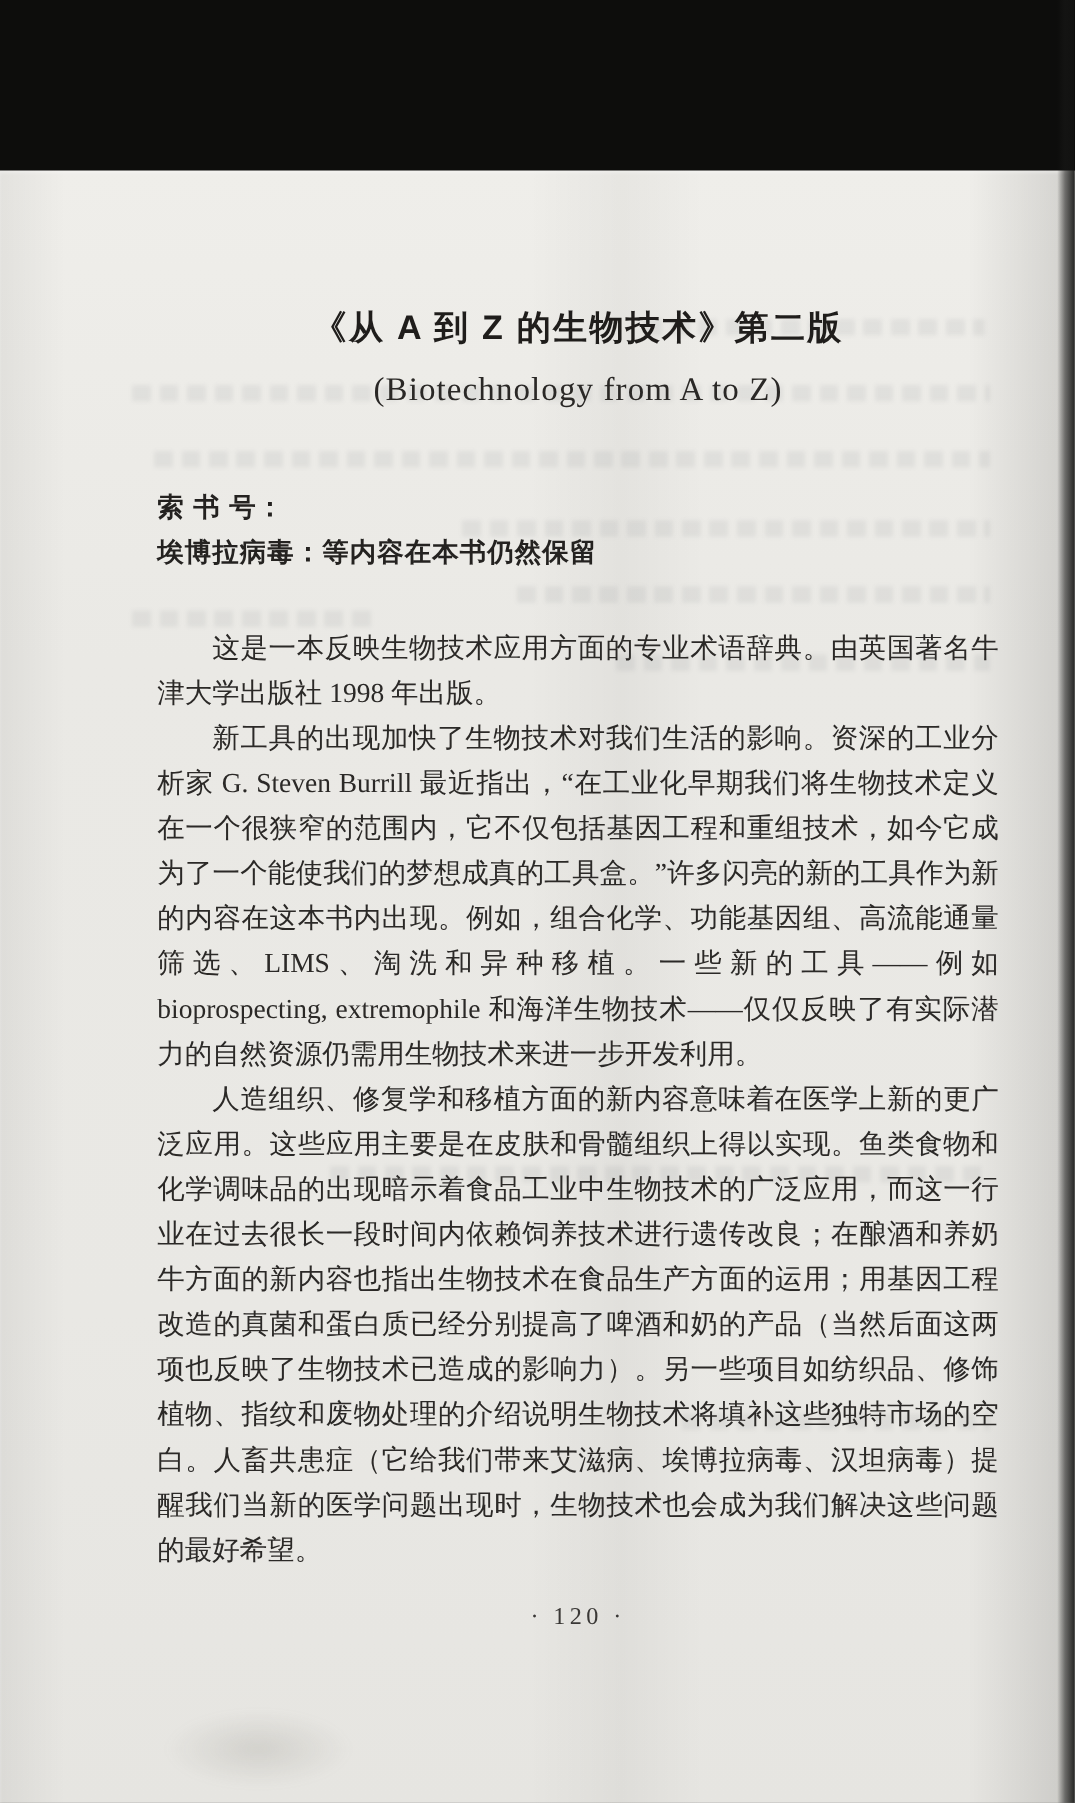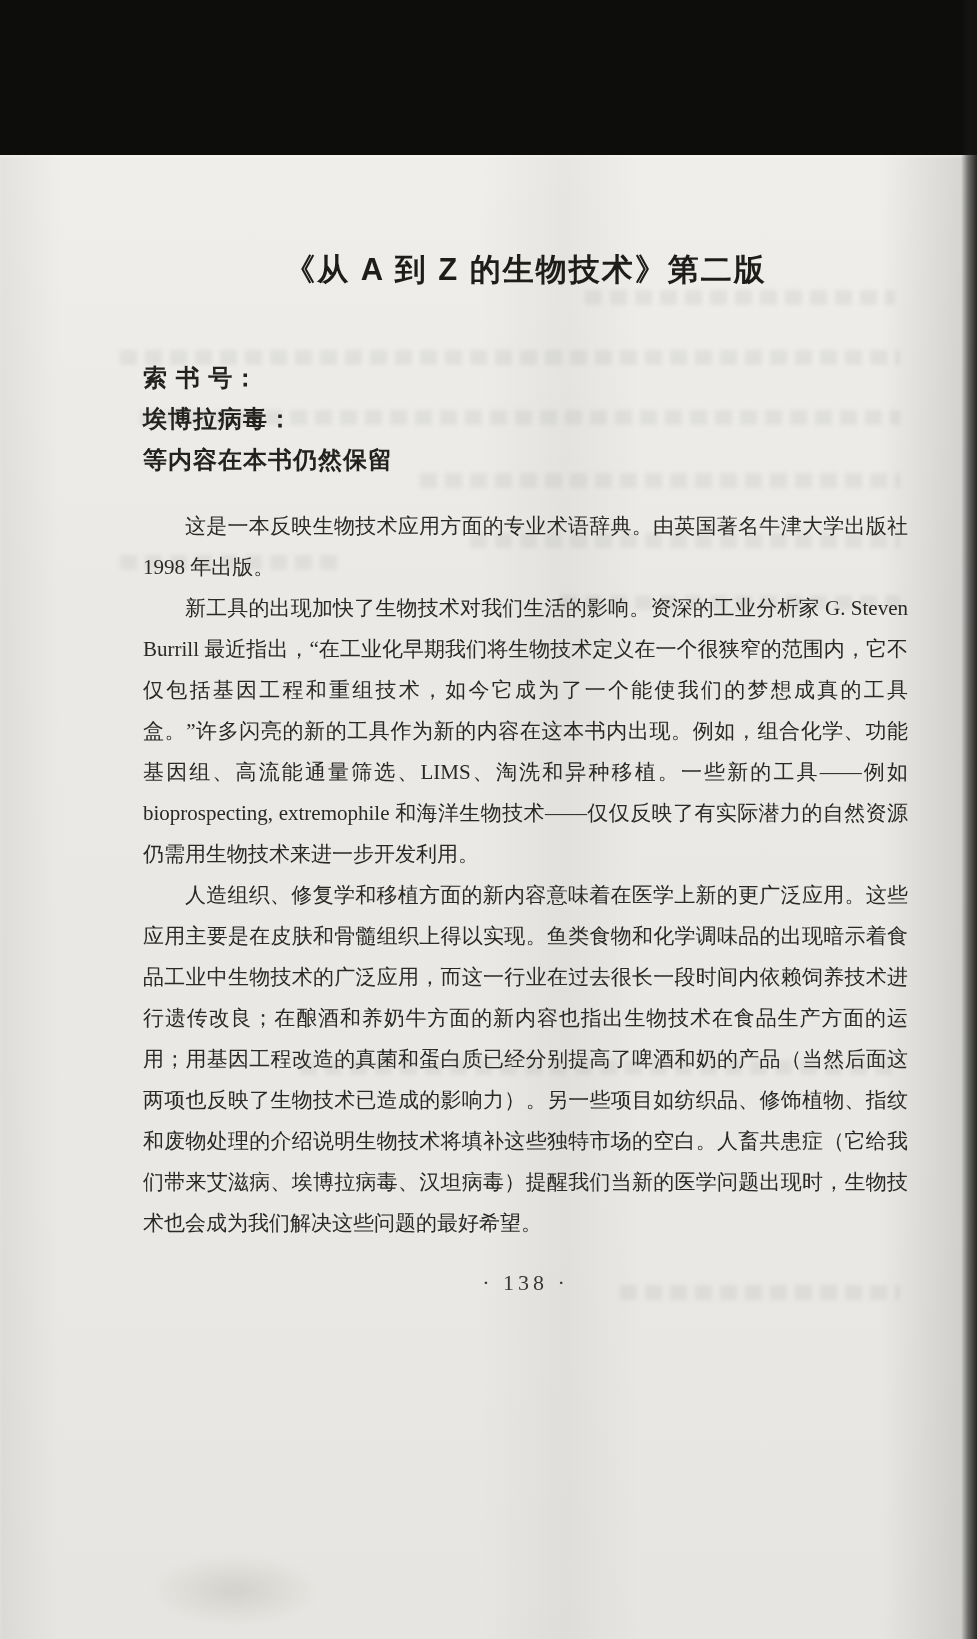--- a/index.html
+++ b/index.html
@@ -24,21 +24,21 @@
   .right-edge{
     position:absolute;right:0;top:0;width:16px;height:1639px;
     background:linear-gradient(90deg, rgba(20,20,20,0) 0%, rgba(25,25,24,0.55) 45%, rgba(18,18,17,0.9) 100%);
     pointer-events:none;
   }
   .content{
     position:absolute;left:143px;top:0;width:765px;
     color:#2e2c2a;
   }
   .title{
-    margin-top:92px;
+    margin-top:120px;
     text-align:center;
     font-family:"Liberation Sans","DejaVu Sans",sans-serif;
     font-weight:bold;
     font-size:31px;
     letter-spacing:2px;
     color:#1f1d1b;
     line-height:46px;
   }
   .subtitle{
     margin-top:12px;
@@ -52,27 +52,26 @@
   .meta{
     margin-top:64px;
     font-family:"Liberation Sans","DejaVu Sans",sans-serif;
   }
   .meta-row{
     display:flex;
     font-size:24px;
     line-height:41px;
     font-weight:bold;
     color:#242220;
-    flex-direction:column;
   }
   .meta-label{ width:150px; letter-spacing:1px; }
   .meta-value{ letter-spacing:1px; }
   .bodytext{
-    margin-top:26px;
-    font-size:21px;
+    margin-top:46px;
+    font-size:25px;
     line-height:41px;
     text-align:justify;
     color:#2b2927;
   }
   .bodytext p{
     margin:0;
     text-indent:2em;
   }
   .pagenum{
     margin-top:26px;
@@ -114,35 +113,36 @@
   <div class="ghost" style="left:120px;top:400px;width:220px;"></div>
   <div class="ghost" style="left:560px;top:440px;width:340px;"></div>
   <div class="ghost" style="left:300px;top:905px;width:600px;"></div>
   <div class="ghost" style="left:620px;top:1130px;width:280px;"></div>
   <div class="smudge"></div>
 
   <div class="content">
 
     <div class="title">《从 A 到 Z 的生物技术》第二版</div>
 
+    <div class="subtitle">(Biotechnology from A to Z)</div>
 
     <div class="meta">
       <div class="meta-row">
         <span class="meta-label">索 书 号：</span>
       </div>
       <div class="meta-row">
         <span class="meta-label">埃博拉病毒：</span>
         <span class="meta-value">等内容在本书仍然保留</span>
       </div>
     </div>
 
     <div class="bodytext">
       <p>这是一本反映生物技术应用方面的专业术语辞典。由英国著名牛津大学出版社 1998 年出版。</p>
       <p>新工具的出现加快了生物技术对我们生活的影响。资深的工业分析家 G. Steven Burrill 最近指出，“在工业化早期我们将生物技术定义在一个很狭窄的范围内，它不仅包括基因工程和重组技术，如今它成为了一个能使我们的梦想成真的工具盒。”许多闪亮的新的工具作为新的内容在这本书内出现。例如，组合化学、功能基因组、高流能通量筛选、LIMS、淘洗和异种移植。一些新的工具——例如 bioprospecting, extremophile 和海洋生物技术——仅仅反映了有实际潜力的自然资源仍需用生物技术来进一步开发利用。</p>
       <p>人造组织、修复学和移植方面的新内容意味着在医学上新的更广泛应用。这些应用主要是在皮肤和骨髓组织上得以实现。鱼类食物和化学调味品的出现暗示着食品工业中生物技术的广泛应用，而这一行业在过去很长一段时间内依赖饲养技术进行遗传改良；在酿酒和养奶牛方面的新内容也指出生物技术在食品生产方面的运用；用基因工程改造的真菌和蛋白质已经分别提高了啤酒和奶的产品（当然后面这两项也反映了生物技术已造成的影响力）。另一些项目如纺织品、修饰植物、指纹和废物处理的介绍说明生物技术将填补这些独特市场的空白。人畜共患症（它给我们带来艾滋病、埃博拉病毒、汉坦病毒）提醒我们当新的医学问题出现时，生物技术也会成为我们解决这些问题的最好希望。</p>
     </div>
 
-    <div class="pagenum">· 138 ·</div>
+    <div class="pagenum">· 120 ·</div>
 
   </div>
 </div>
 
 <div class="right-edge"></div>
 
 </body></html>

